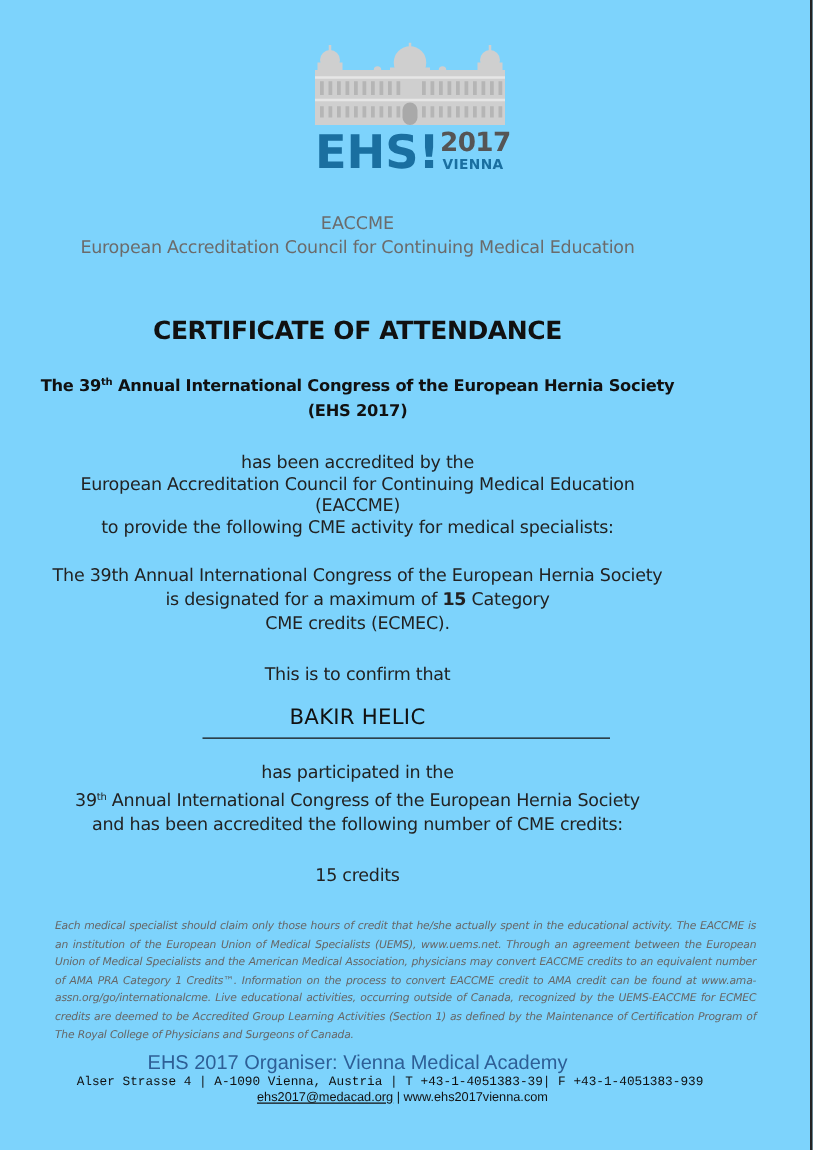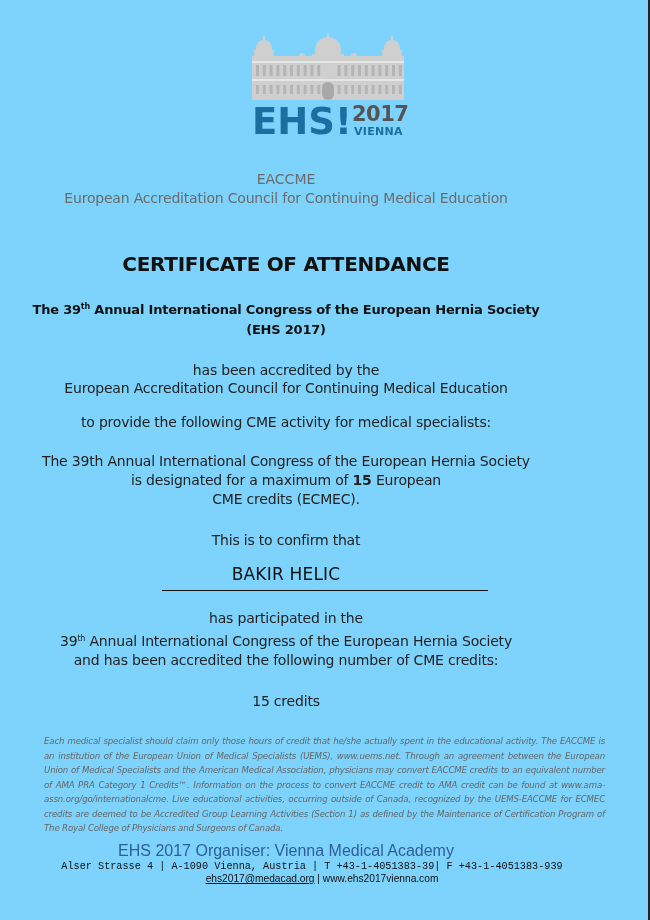--- a/index.html
+++ b/index.html
@@ -129,25 +129,26 @@
 
   <div class="abs cert-title">CERTIFICATE OF ATTENDANCE</div>
 
   <div class="abs congress-bold">
     <span>The 39</span><sup>th</sup><span> Annual International Congress of the European Hernia Society</span><br>
     <span>(EHS 2017)</span>
   </div>
 
   <div class="abs p-line" style="top:361px;">has been accredited by the</div>
   <div class="abs p-line" style="top:379px;">European Accreditation Council for Continuing Medical Education</div>
+  <div class="abs p-line" style="top:396px;">(EACCME)</div>
   <div class="abs p-line" style="top:413px;">to provide the following CME activity for medical specialists:</div>
 
   <div class="abs p-line" style="top:452px;">The 39th Annual International Congress of the European Hernia Society</div>
   <div class="abs p-line" style="top:471px;">
-    <span>is designated for a maximum of </span><b>15</b><span> European</span>
+    <span>is designated for a maximum of </span><b>15</b><span> Category</span>
   </div>
   <div class="abs p-line" style="top:490px;">CME credits (ECMEC).</div>
 
   <div class="abs p-line" style="top:531px;">This is to confirm that</div>
 
   <div class="abs name-wrap">BAKIR HELIC</div>
   <div class="name-line"></div>
 
   <div class="abs p-line" style="top:609px;">has participated in the</div>
   <div class="abs p-line" style="top:632px;">

